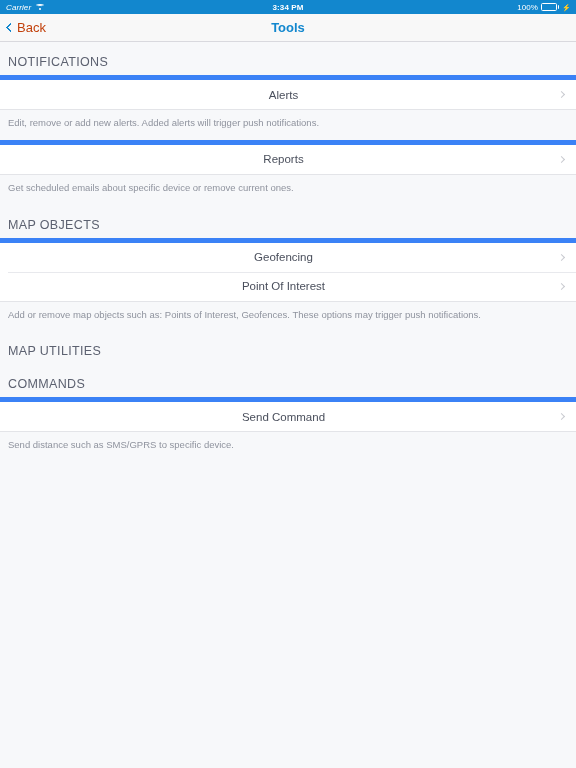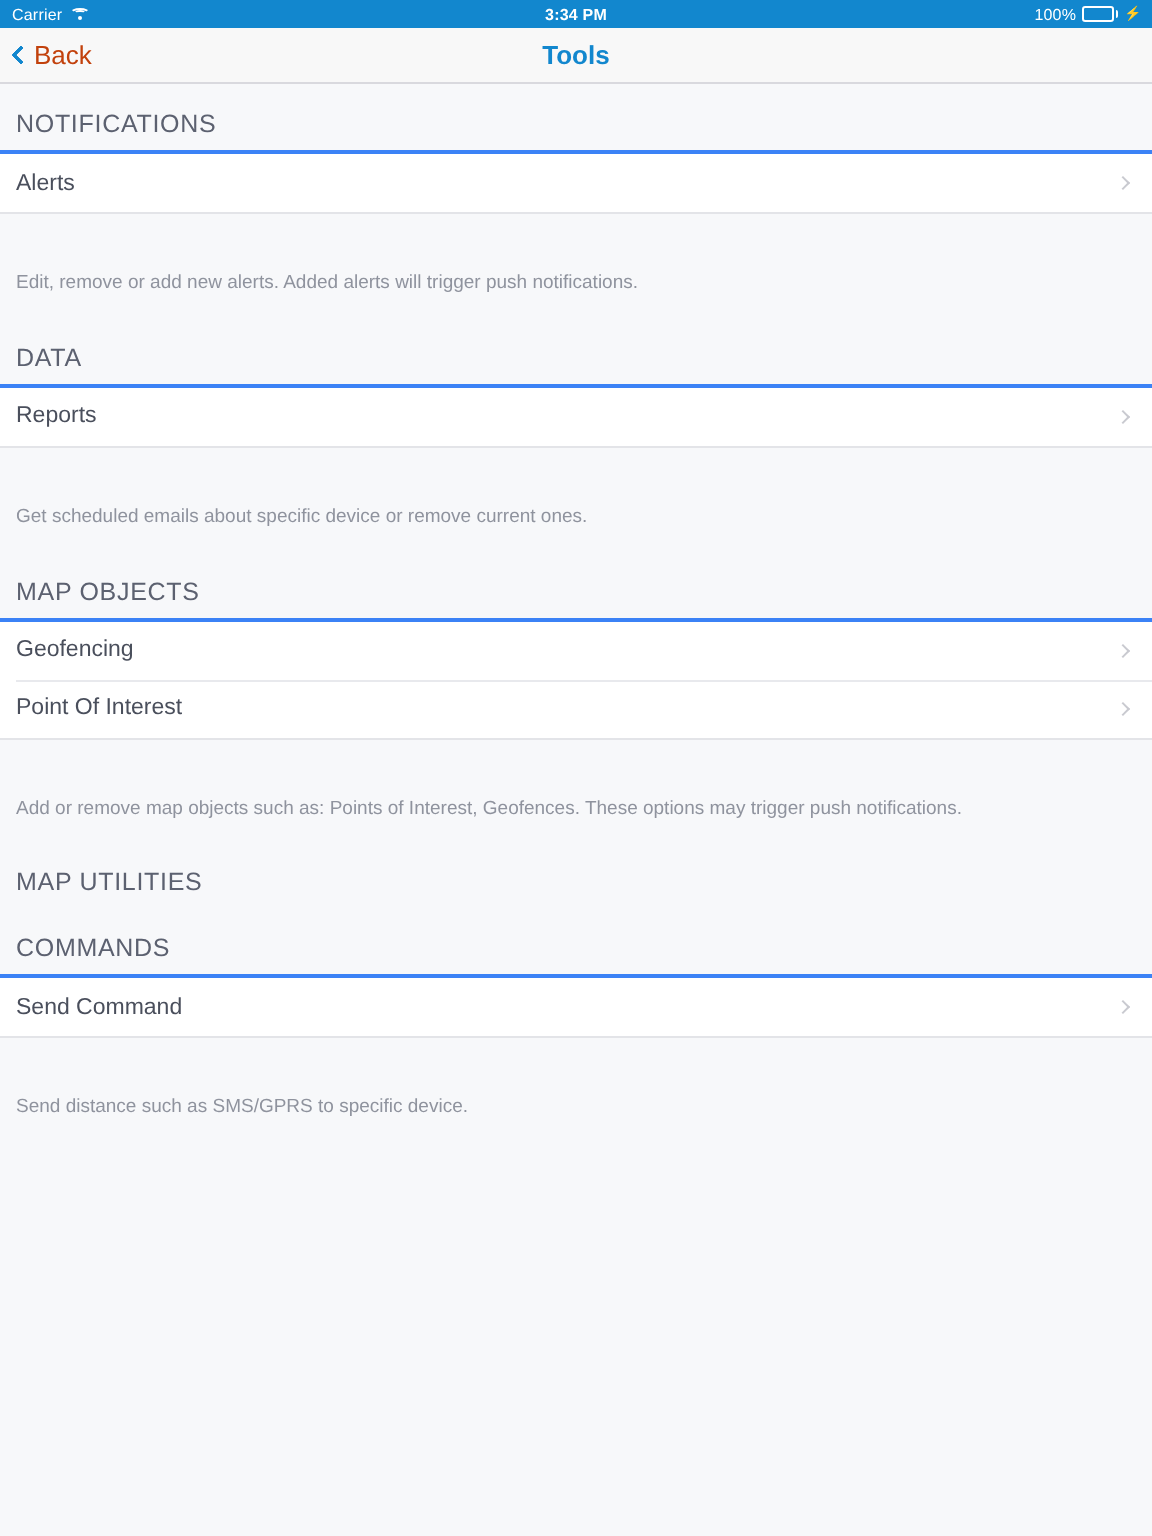--- a/index.html
+++ b/index.html
@@ -10,21 +10,21 @@
     -webkit-font-smoothing:antialiased;
   }
   #screen { position:relative; width:576px; height:768px; overflow:hidden; background:#f7f8fa; }
 
   
   .statusbar {
     height:14px; background:#1287ce; color:#ffffff;
     display:flex; align-items:center; position:relative;
     font-size:8px; letter-spacing:.1px;
   }
-  .sb-left { position:absolute; left:6px; display:flex; align-items:center; gap:4px; }
+  .sb-left { position:absolute; left:6px; display:flex; align-items:center; gap:4px;font-style:italic; }
   .sb-center { position:absolute; left:0; right:0; text-align:center; font-weight:bold; font-size:8px; }
   .sb-right { position:absolute; right:5px; display:flex; align-items:center; gap:3px;justify-content:center; }
   .wifi { display:inline-block; width:10px; height:8px; position:relative; }
   .wifi i { position:absolute; display:block; border:1.1px solid #ffffff; border-bottom:none;
             border-left-color:transparent; border-right-color:transparent; border-radius:50% 50% 0 0; }
   .wifi i.a { width:10px; height:5px; left:0; top:0.5px; }
   .wifi i.b { width:6px;  height:3px; left:2px; top:2.4px; }
   .wifi i.c { width:2.2px;height:2.2px;left:3.9px;top:4.6px; background:#fff; border-radius:50%; border:none; }
   .batt { display:inline-flex; align-items:center; }
   .batt-body { width:16px; height:7.5px; border:1px solid #ffffff; border-radius:1.6px; padding:1px; }
@@ -50,35 +50,35 @@
     position:absolute; left:0; right:0; text-align:center;
     color:#1287ce; font-size:13px; font-weight:bold;
   }
 
   
   .table { background:#f7f8fa; }
   .sec-header {
     font-size:12.5px; color:#5c6170; letter-spacing:.35px;
     padding:13px 16px 6px 8px; background:#f7f8fa;
   }
-  .group { background:#22c55e; border-top:2px solid #3b82f6; border-bottom:1px solid #e3e4e8; }
+  .group { background:#22c55e; border-top:5px solid #3b82f6; border-bottom:1px solid #e3e4e8;text-align:center; }
   .row {
     height:29px; display:flex; align-items:center;
     padding:0 9px 0 8px; background:#ffffff; cursor:pointer; position:relative;
   }
   .row + .row::before {
     content:""; position:absolute; left:8px; right:0; top:0; height:1px; background:#e8e9ed;
   }
   .row-label { font-size:11.5px; color:#4a4f5c; flex:1; }
   .chev {
     width:5px; height:5px; border-top:1.3px solid #c9cad0; border-right:1.3px solid #c9cad0;
     transform:rotate(45deg); margin-right:3px;
   }
   .sec-footer {
-    font-size:9.5px; color:#8f939e; padding:7px 8px 10px 8px; background:#f7f8fa; line-height:1.35;margin-top:22px;
+    font-size:9.5px; color:#8f939e; padding:7px 8px 10px 8px; background:#f7f8fa; line-height:1.35;
   }
 </style>
 </head>
 <body>
 
 <div id="screen">
 
   <div class="statusbar">
     <div class="sb-left">
       <span>Carrier</span>
@@ -109,21 +109,20 @@
 
   <div class="table" id="table">
       <div class="sec-header">NOTIFICATIONS</div>
       <div class="group">
         <div class="row">
           <span class="row-label">Alerts</span>
           <span class="chev"></span>
         </div>
       </div>
       <div class="sec-footer">Edit, remove or add new alerts. Added alerts will trigger push notifications.</div>
-      <div class="sec-header">DATA</div>
       <div class="group">
         <div class="row">
           <span class="row-label">Reports</span>
           <span class="chev"></span>
         </div>
       </div>
       <div class="sec-footer">Get scheduled emails about specific device or remove current ones.</div>
       <div class="sec-header">MAP OBJECTS</div>
       <div class="group">
         <div class="row">

